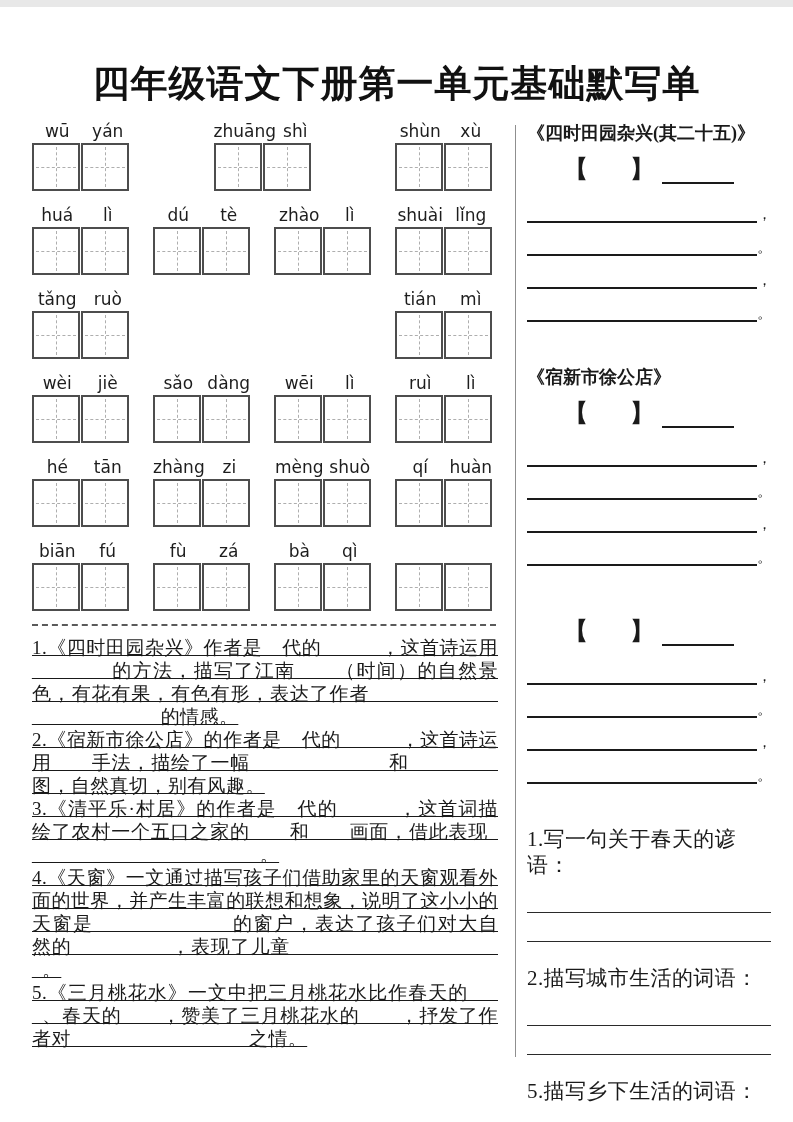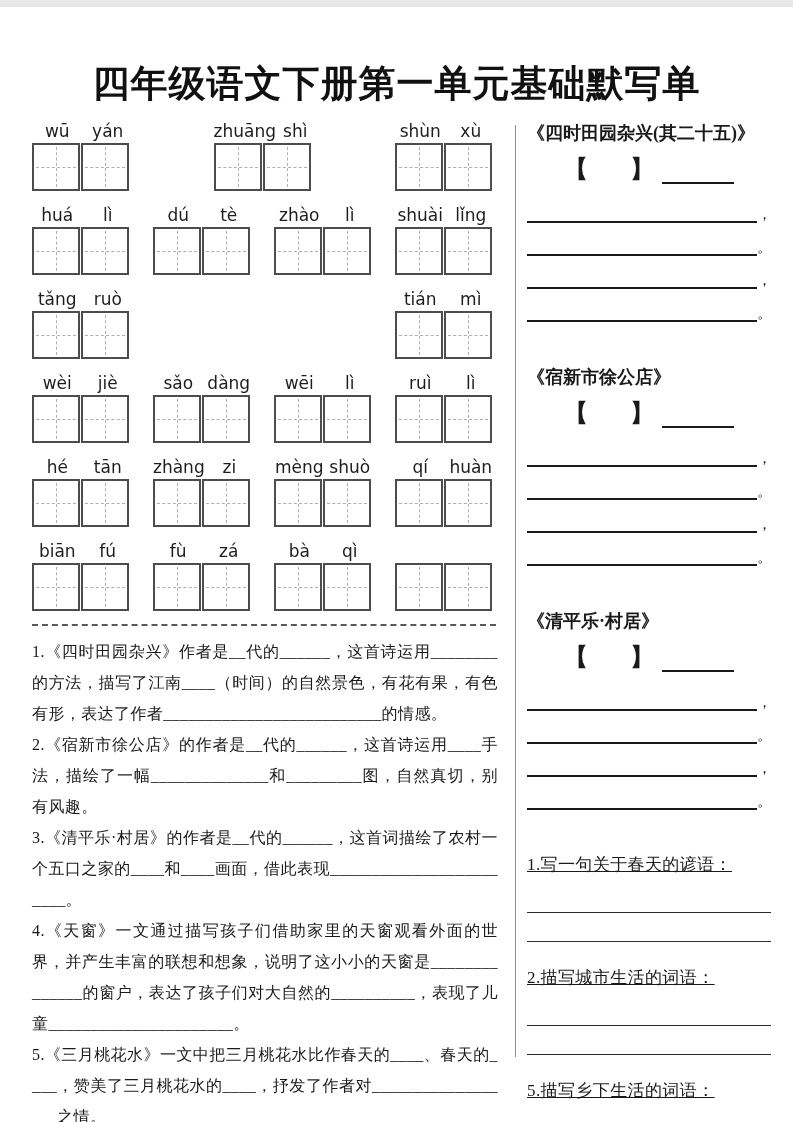--- a/index.html
+++ b/index.html
@@ -50,24 +50,25 @@
     border-left:1px dashed #aeaeae;
   }
   .dashed-sep{
     margin-top:11px;
     border-top:2px dashed #5a5a5a;
     width:464px;height:0;
   }
   .questions-left{margin-top:10px;width:466px;}
   .questions-left p{
     margin:0;
-    font-size:16px;line-height:31px;
+    font-size:19px;line-height:23px;
     text-align:justify;
     letter-spacing:0.4px;
     word-break:break-all;
+    text-decoration:underline;
   }
   
   .right-col{position:absolute;left:527px;top:113px;width:244px;}
   .poem{margin-bottom:42px;}
   .poem-title{
     text-align:left;font-size:18px;font-weight:bold;
     line-height:26px;white-space:nowrap;
   }
   .poem-byline{
     display:flex;align-items:flex-end;justify-content:center;
@@ -84,21 +85,21 @@
     height:33px;
   }
   .poem-line .rule{
     flex:1;height:8px;border-bottom:2px solid #1a1a1a;
   }
   .poem-line .punct{
     width:14px;font-size:15px;line-height:14px;
     position:relative;top:-2px;text-align:right;
   }
   .rq{margin-bottom:23px;}
-  .rq-label{font-size:17px;line-height:26px;letter-spacing:0.4px;margin-bottom:6px;text-decoration:underline;}
+  .rq-label{font-size:21px;line-height:26px;letter-spacing:0.4px;margin-bottom:6px;}
   .rq-line{height:28px;border-bottom:1.5px solid #2a2a2a;}
 </style>
 </head>
 <body>
 
 <div class="page">
   <h1 class="title">四年级语文下册第一单元基础默写单</h1>
 
   <div class="content">
     <div class="v-divider"></div>
@@ -384,21 +385,20 @@
             <div class="poem-line">
               <span class="rule"></span>
               <span class="punct">，</span>
             </div>
             <div class="poem-line">
               <span class="rule"></span>
               <span class="punct">。</span>
             </div>
           </div>
           <div class="poem">
-            <div class="poem-title">《清平乐·村居》</div>
             <div class="poem-byline">
               <span class="bracket">【</span>
               <span class="bracket-space"></span>
               <span class="bracket">】</span>
               <span class="author-line"></span>
             </div>
             <div class="poem-line">
               <span class="rule"></span>
               <span class="punct">，</span>
             </div>

